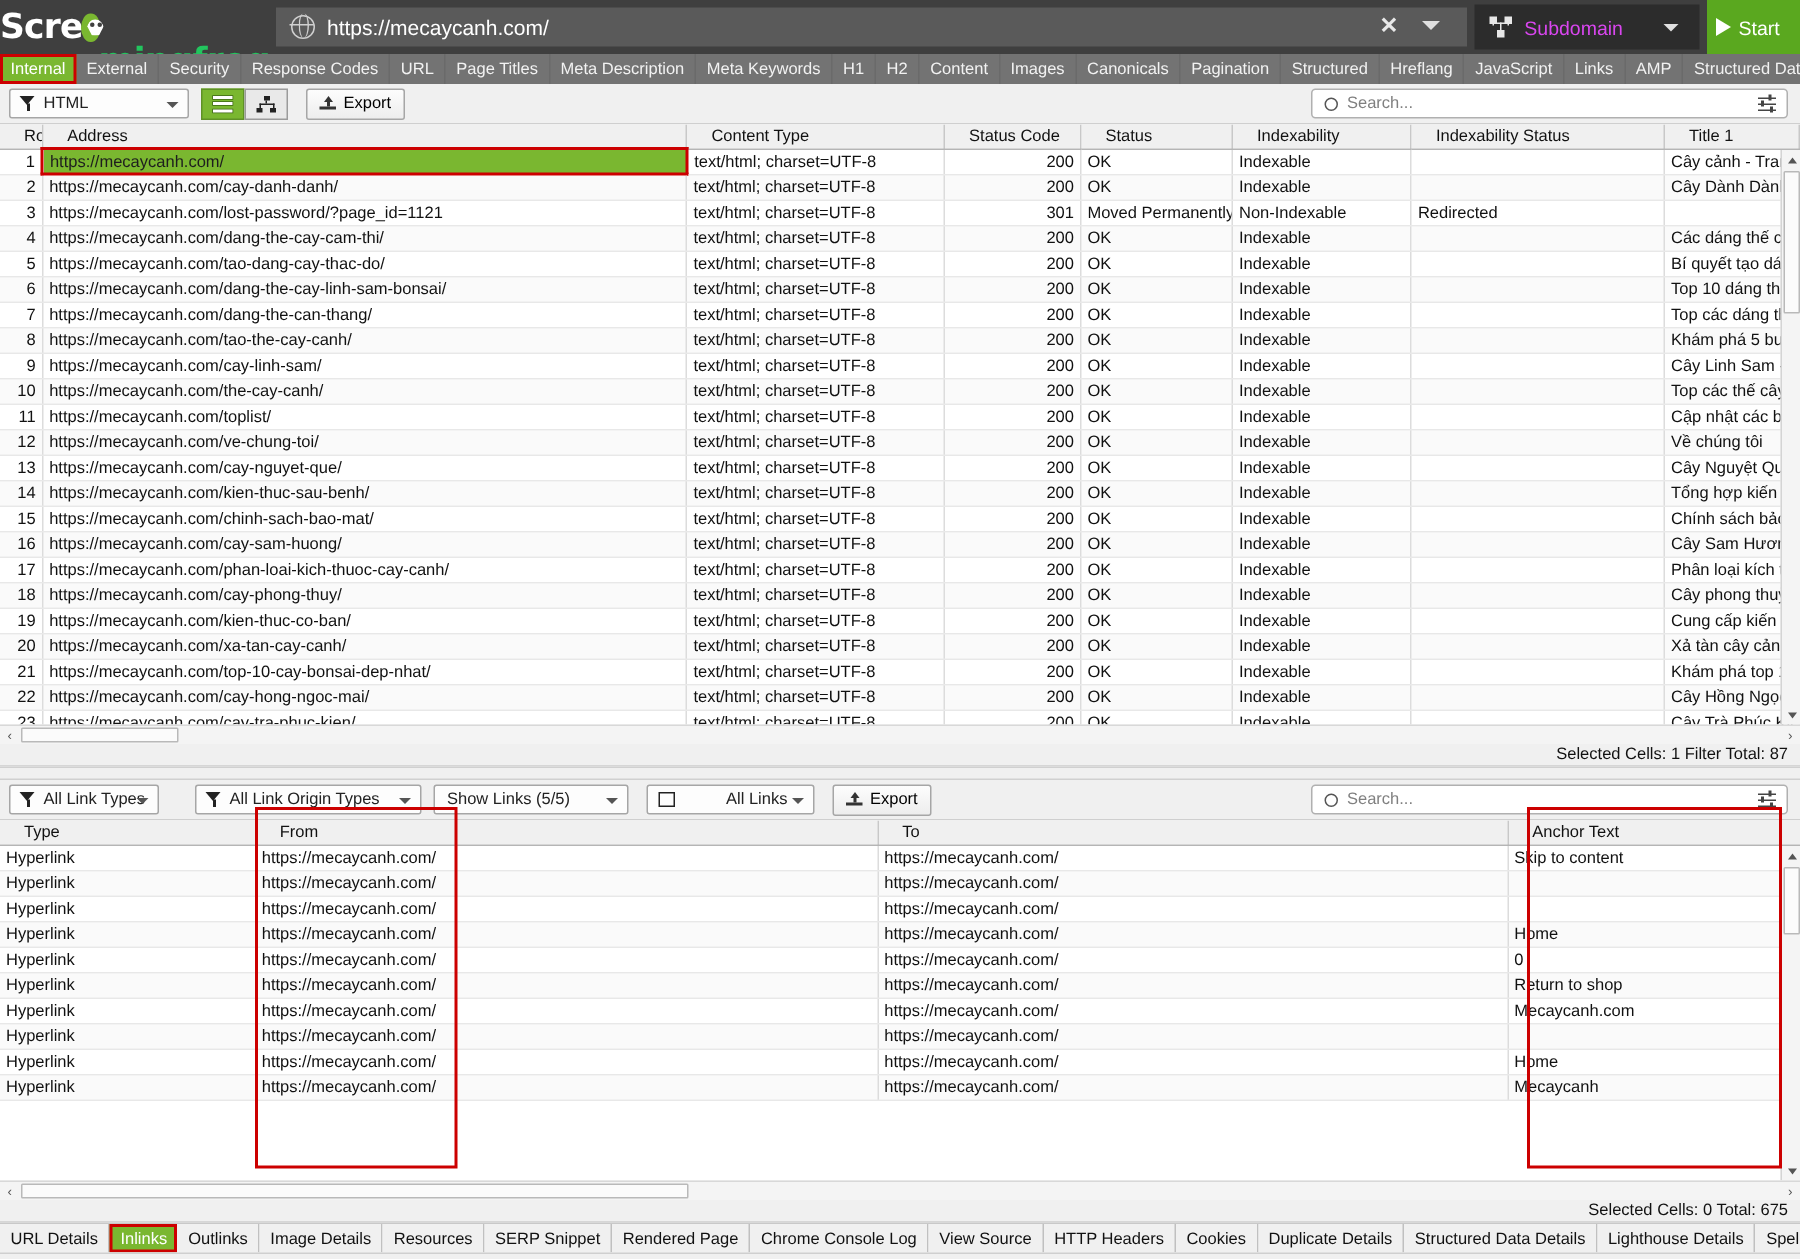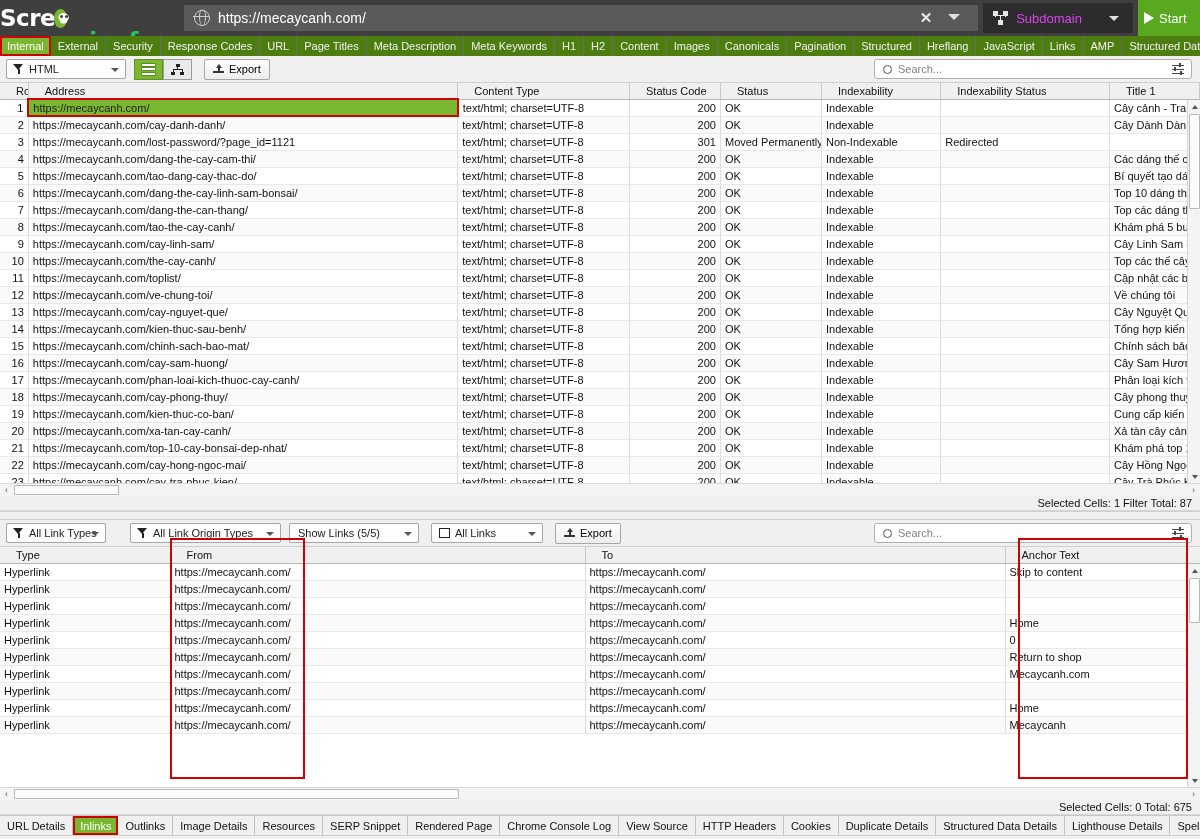--- a/index.html
+++ b/index.html
@@ -123,21 +123,21 @@
   }
   .play-tri {
     width: 0; height: 0; margin-left: 6px; margin-right: 5px;
     border-top: 6px solid transparent; border-bottom: 6px solid transparent;
     border-left: 10px solid #ffffff;
   }
 
   
   .tabstrip {
     height: 20px; width: 1200px;
-    background: #4d7c0f;
+    background: #737373;
     display: flex; align-items: stretch;
     position: relative;
     overflow: hidden;
   }
   .tab {
     color: #f2f2f2; font-size: 11px;
     padding: 0 7px;
     display: flex; align-items: center;
     border-right: 1px solid #6a6a6a;
     cursor: pointer; white-space: nowrap;
@@ -806,21 +806,21 @@
   </div>
   <div class="combo" style="width:151px;margin-left:24px;">
     <span class="funnel"></span>
     <span>All Link Origin Types</span>
     <span class="cb-caret"></span>
   </div>
   <div class="combo" style="width:130px;margin-left:8px;padding-left:8px;">
     <span>Show Links (5/5)</span>
     <span class="cb-caret"></span>
   </div>
-  <div class="combo" style="width:112px;margin-left:12px;">
+  <div class="combo" style="width:112px;margin-left:12px;gap:29px;">
     <span style="margin:0 5px 0 7px;display:inline-block;width:11px;height:10px;border:1.2px solid #222;position:relative;"></span>
     <span>All Links</span>
     <span class="cb-caret"></span>
   </div>
   <div class="exportbtn">
     <span class="upload-ic">
         <i></i>
       </span>
     <span>Export</span>
   </div>

